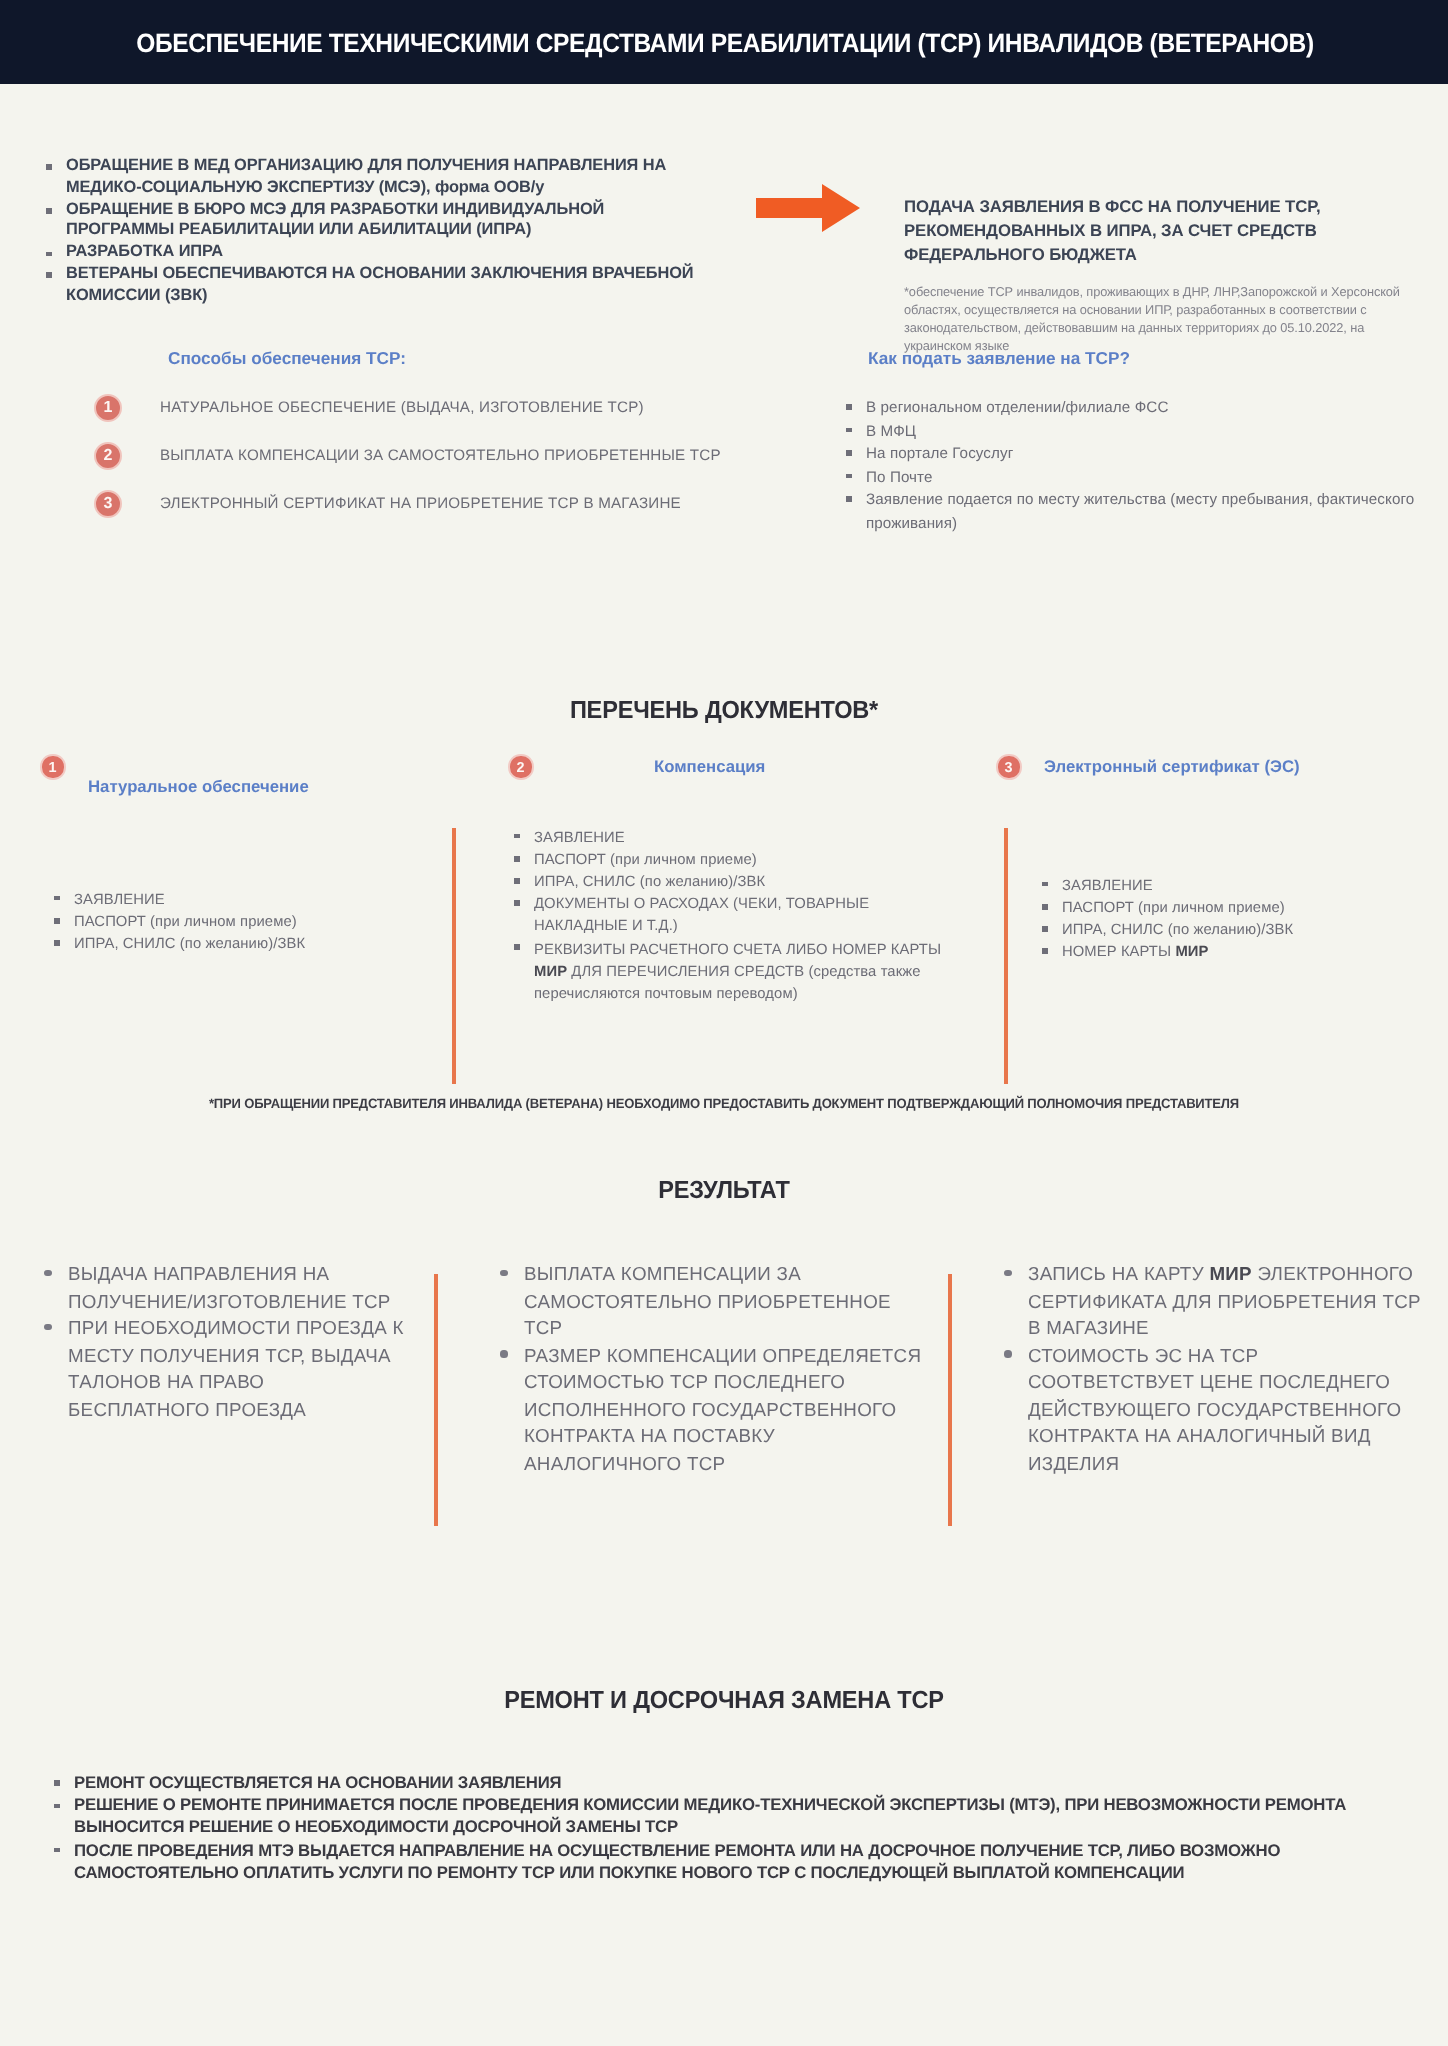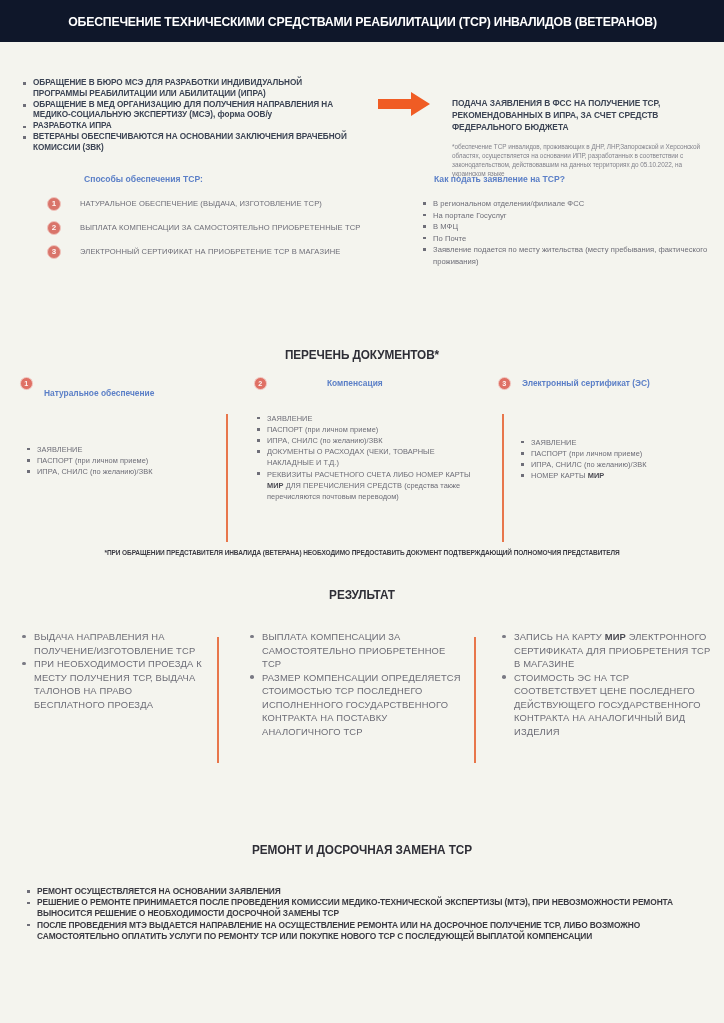--- a/index.html
+++ b/index.html
@@ -266,22 +266,22 @@
 </style>
 </head>
 <body>
 
 <div class="header-bar">
   <div class="header-title">ОБЕСПЕЧЕНИЕ ТЕХНИЧЕСКИМИ СРЕДСТВАМИ РЕАБИЛИТАЦИИ (ТСР) ИНВАЛИДОВ (ВЕТЕРАНОВ)</div>
 </div>
 
 <div class="top-left">
   <ul class="b">
+    <li>ОБРАЩЕНИЕ В МЕД ОРГАНИЗАЦИЮ ДЛЯ ПОЛУЧЕНИЯ НАПРАВЛЕНИЯ НА МЕДИКО-СОЦИАЛЬНУЮ ЭКСПЕРТИЗУ (МСЭ), форма ООВ/у</li>
     <li>ОБРАЩЕНИЕ В БЮРО МСЭ ДЛЯ РАЗРАБОТКИ ИНДИВИДУАЛЬНОЙ ПРОГРАММЫ РЕАБИЛИТАЦИИ ИЛИ АБИЛИТАЦИИ (ИПРА)</li>
-    <li>ОБРАЩЕНИЕ В МЕД ОРГАНИЗАЦИЮ ДЛЯ ПОЛУЧЕНИЯ НАПРАВЛЕНИЯ НА МЕДИКО-СОЦИАЛЬНУЮ ЭКСПЕРТИЗУ (МСЭ), форма ООВ/у</li>
     <li>РАЗРАБОТКА ИПРА</li>
     <li>ВЕТЕРАНЫ ОБЕСПЕЧИВАЮТСЯ НА ОСНОВАНИИ ЗАКЛЮЧЕНИЯ ВРАЧЕБНОЙ КОМИССИИ (ЗВК)</li>
   </ul>
 </div>
 
 <div class="arrow-wrap">
   <svg width="56" height="28" viewBox="0 0 56 28">
     <polygon points="0,9 33,9 33,2 52,14 33,26 33,19 0,19" fill="#f05c24"></polygon>
   </svg>
 </div>
@@ -306,22 +306,22 @@
       <span class="circle-num">3</span>
       <span>ЭЛЕКТРОННЫЙ СЕРТИФИКАТ НА ПРИОБРЕТЕНИЕ ТСР В МАГАЗИНЕ</span>
     </li>
   </ul>
 </div>
 
 <div class="sect2-right">
   <div class="blue-head">Как подать заявление на ТСР?</div>
   <ul class="b">
     <li>В региональном отделении/филиале ФСС</li>
+    <li>В МФЦ</li>
     <li>На портале Госуслуг</li>
-    <li>В МФЦ</li>
     <li>По Почте</li>
     <li>Заявление подается по месту жительства (месту пребывания, фактического проживания)</li>
   </ul>
 </div>
 
 <div class="big-head" id="docs-head">ПЕРЕЧЕНЬ ДОКУМЕНТОВ*</div>
 
 <div class="mini-circle" style="left:20px; top:377px;">1</div>
 <div class="doc-col-head" style="left:44px; top:388px; width:170px;">Натуральное обеспечение</div>
 

